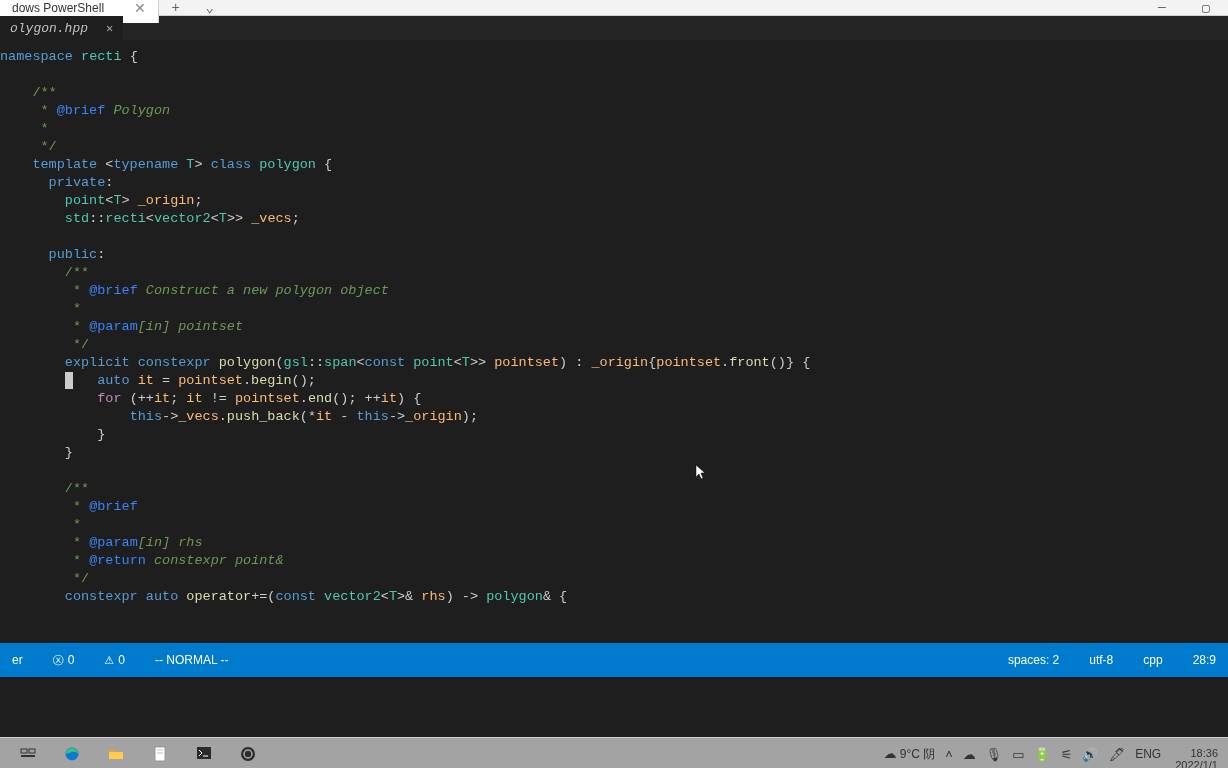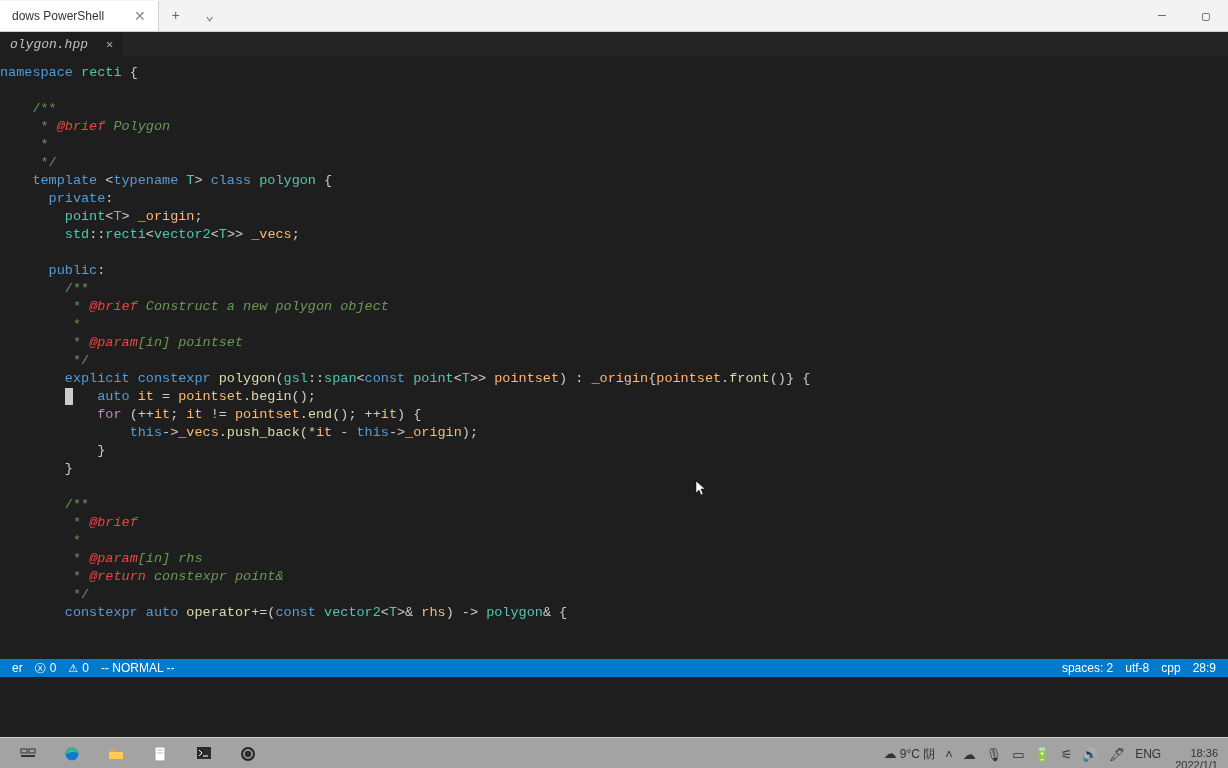--- a/index.html
+++ b/index.html
@@ -4,21 +4,21 @@
 <style>
 * { margin: 0; padding: 0; box-sizing: border-box; }
 body {
   width: 1228px; height: 768px;
   font-family: Consolas, "Courier New", monospace;
   font-size: 13px;
   background: #1e1e1e;
   overflow: hidden;
 }
 .titlebar {
-  height: 32px; background: #f3f3f3;
+  height: 16px; background: #f3f3f3;
   display: flex; align-items: center;
   border-bottom: 1px solid #d0d0d0;
 }
 .tab {
   height: 30px; padding: 0 12px;
   display: flex; align-items: center; gap: 30px;
   background: #fff; font-size: 12px; color: #333;
   border-right: 1px solid #d0d0d0;
   font-family: "Segoe UI", sans-serif;
 }
@@ -49,37 +49,38 @@
 .ln {
   height: 18px; line-height: 18px;
   white-space: pre; color: #cccccc;
   font-size: 13.5px;
 }
 .kw2 { color: #569cd6; }
 .kw3 { color: #c586c0; }
 .id  { color: #4ec9b0; }
 .fn  { color: #dcdcaa; }
 .doc { color: #6a9955; }
-.dockw { color: #ef4444; font-style: italic; }
+.dockw { color: #3b82f6; }
 .docem { color: #6a9955; font-style: italic; }
 .var { color: #fdba74; }
 .cursor-block {
   display:inline-block; width:8px; height:17px;
   background:#ccc; vertical-align: middle;
 }
 .pointer {
   position:absolute; left:694px; top:424px;
   font-size:14px; color:#fff;
 }
 
 .statusbar {
-  height: 18px; background: #007acc;
+  height: 34px; background: #007acc;
   display: flex; align-items: center;
   color: #fff; font-size: 12px; padding: 0 6px;
   font-family: "Segoe UI", sans-serif;
+  gap: 18px;
 }
 .statusbar .sb-item { padding: 0 6px; display:flex; align-items:center; gap:4px;}
 .statusbar .spacer { flex: 1; }
 .sb-ico { font-size: 11px; }
 
 .terminal-space {
   height: 60px; background: #1e1e1e;
 }
 
 .taskbar {

